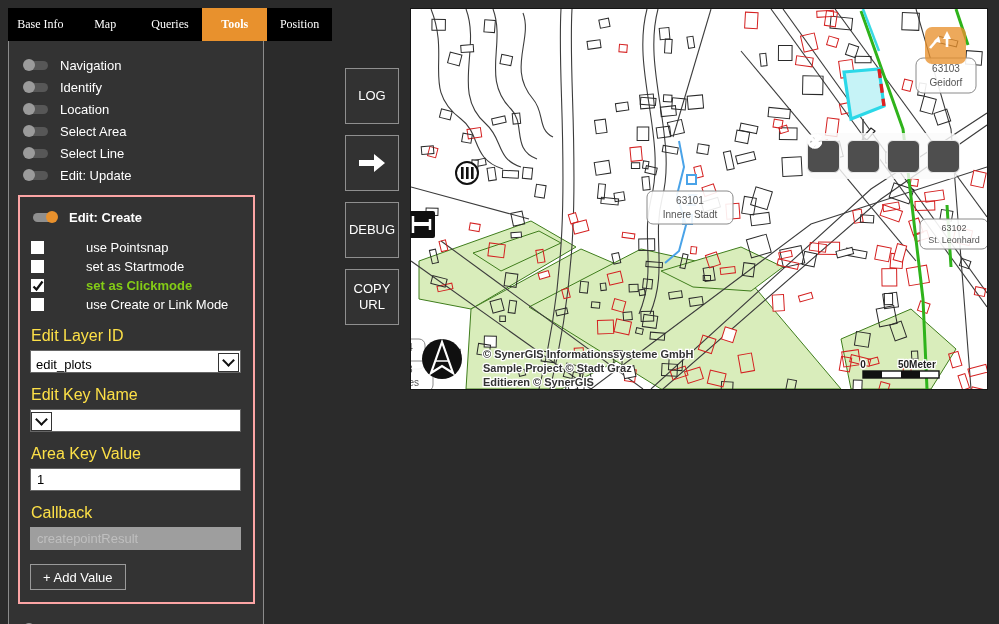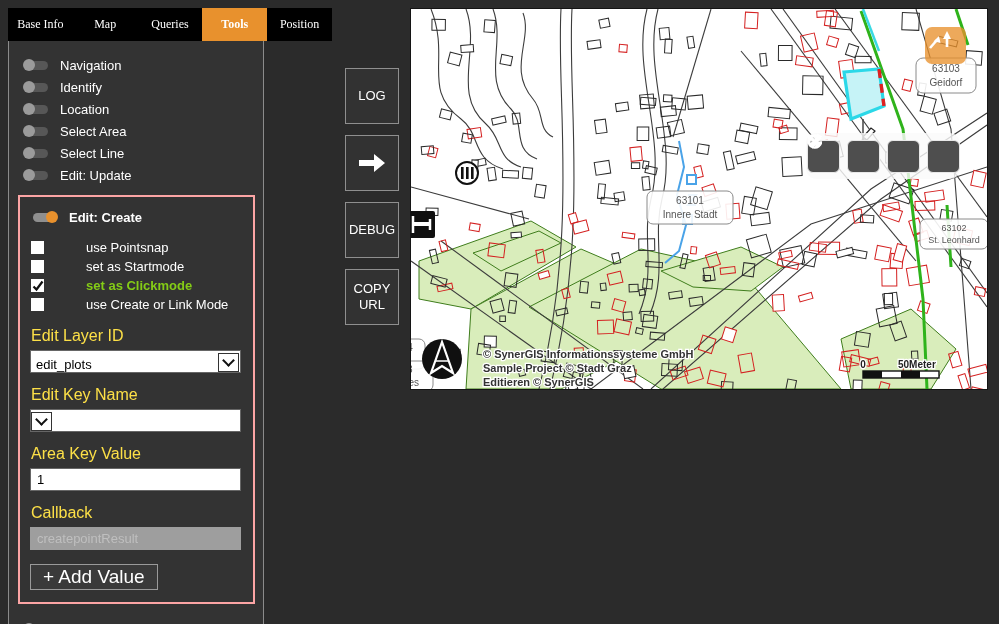--- a/index.html
+++ b/index.html
@@ -30,21 +30,21 @@
   .cb-label{margin-left:8px;font-size:13px;color:#fff;}
   .cb-row.checked .cb-label{color:#84cc16;font-weight:bold;}
   .fld-label{font-size:16px;color:#fde047;margin:13px 0 5px 1px;}
   .dd{height:21px;background:#fff;border:1px solid #666;display:flex;align-items:flex-end;margin-right:2px;text-decoration:underline;}
   .dd .dd-val{flex:1;font-size:13px;color:#000;padding-left:5px;}
   .dd .dd-btn{width:19px;height:17px;margin-right:1px;border:1px solid #333;background:#fff;display:flex;align-items:center;justify-content:center;}
   .chev{width:7px;height:7px;border-right:2px solid #111;border-bottom:2px solid #111;transform:rotate(45deg);margin-top:-4px;}
   .txt{height:21px;background:#fff;border:1px solid #666;font-size:13px;color:#000;display:flex;align-items:center;padding-left:6px;margin-right:2px;}
   .txt.disabled{background:#9e9e9e;color:#bfbfbf;border-color:#9e9e9e;}
   .add-btn{display:inline-flex;align-items:center;justify-content:center;margin-top:14px;height:24px;
-    padding:0 12px;border:1px solid #9a9a9a;background:#3a3a3a;color:#fff;font-size:19px;cursor:default;}
+    padding:0 12px;border:1px solid #9a9a9a;background:#3a3a3a;color:#fff;font-size:13px;cursor:default;}
   .below-group{margin-top:4px;}
   .below-group .tool-row{height:23px;}
   
   .actions{position:absolute;left:345px;top:68px;width:54px;}
   .act-btn{width:54px;height:56px;box-sizing:border-box;border:1px solid #8f8f8f;background:#323232;
     margin-bottom:11px;display:flex;align-items:center;justify-content:center;text-align:center;
     font-size:13px;color:#fff;line-height:1.25;cursor:default;}
   
   .map{position:absolute;left:410px;top:8px;width:576px;height:380px;background:#ffffff;
     border:1px solid #141414;overflow:hidden;}

